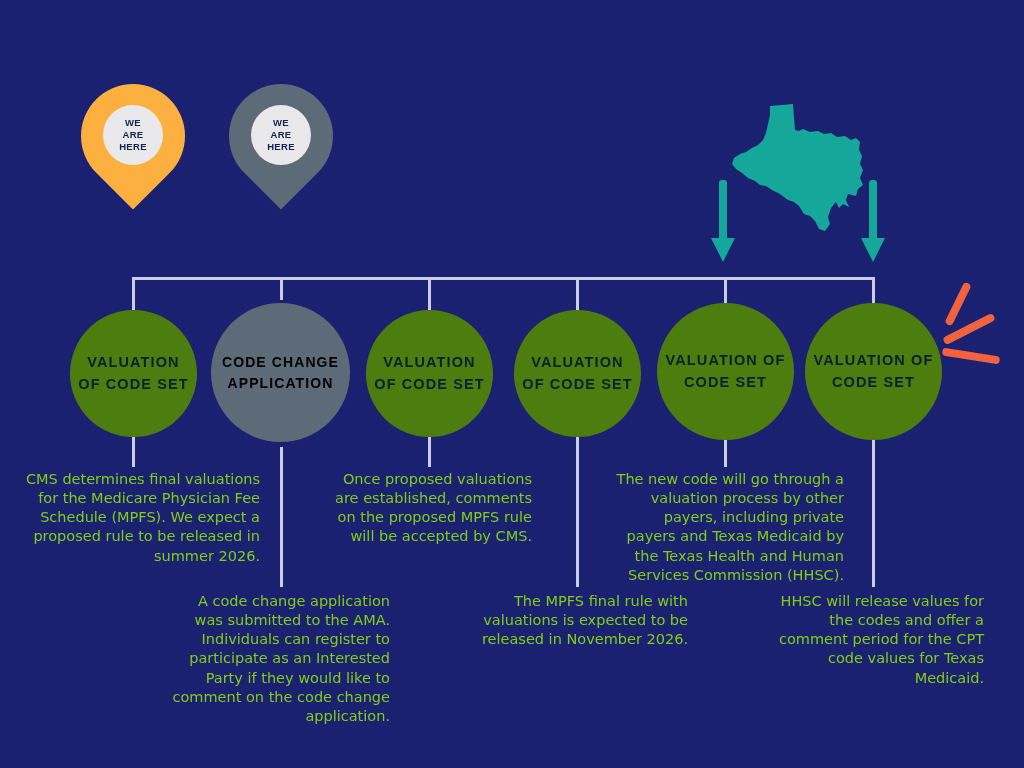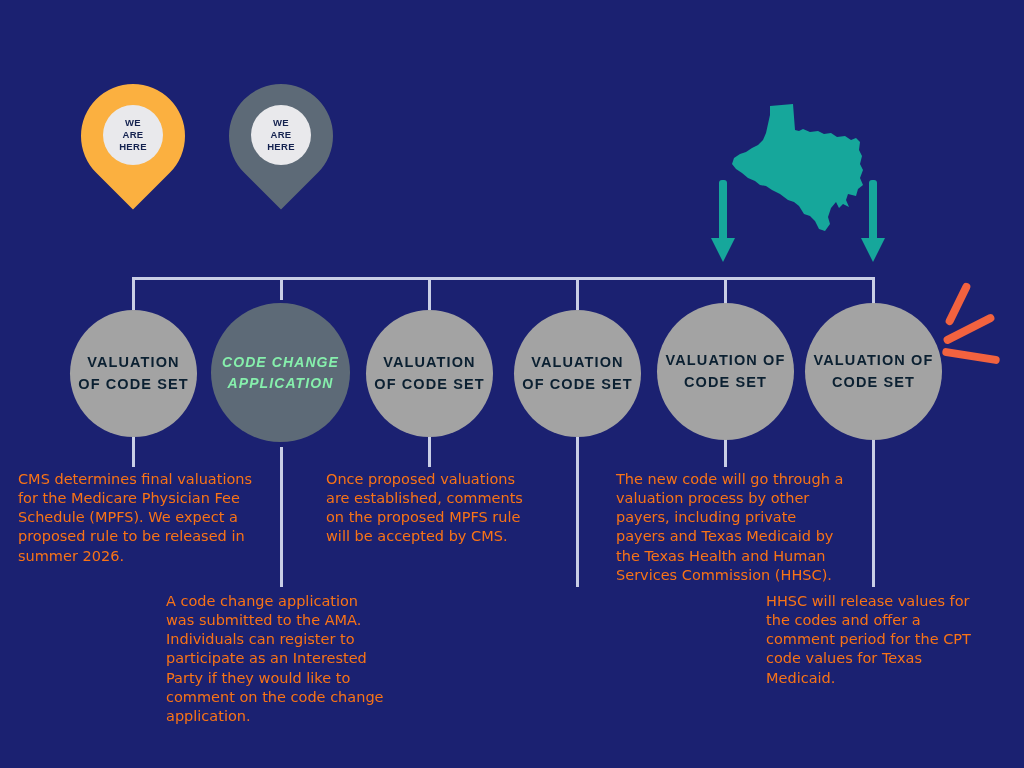--- a/index.html
+++ b/index.html
@@ -97,34 +97,33 @@
     align-items: center;
     justify-content: center;
     text-align: center;
     font-weight: bold;
     letter-spacing: 1.1px;
     line-height: 1.45;
     box-sizing: border-box;
     padding: 6px;
   }
   .node-amber {
-    background: #a3a3a3;
+    background: #4d7c0f;
     color: #0B2031;
   }
   .node-gray {
     background: #5D6A77;
-    color: #86efac;
-    font-style: italic;
+    color: #000000;
   }
 
   
   .caption {
     position: absolute;
-    text-align: left;
-    color: #f97316;
+    text-align: right;
+    color: #84cc16;
     font-size: 14.5px;
     line-height: 1.32;
     font-family: "DejaVu Sans", sans-serif;
   }
 
   
   .burst-line {
     position: absolute;
     background: #F2623F;
     border-radius: 4px;
@@ -205,18 +204,19 @@
     <div class="burst-line" style="left:941px; top:325px; width:56px; transform:rotate(-27deg);"></div>
     <div class="burst-line" style="left:942px; top:352px; width:58px; transform:rotate(9deg);"></div>
   </div>
 
   <div class="caption" style="left:18px;  top:470px; width:242px;">CMS determines final valuations for the Medicare Physician Fee Schedule (MPFS). We expect a proposed rule to be released in summer 2026.</div>
 
   <div class="caption" style="left:326px; top:470px; width:206px;">Once proposed valuations are established, comments on the proposed MPFS rule will be accepted by CMS.</div>
 
   <div class="caption" style="left:166px; top:592px; width:224px;">A code change application was submitted to the AMA. Individuals can register to participate as an Interested Party if they would like to comment on the code change application.</div>
 
+  <div class="caption" style="left:476px; top:592px; width:212px;">The MPFS final rule with valuations is expected to be released in November 2026.</div>
 
   <div class="caption" style="left:766px; top:592px; width:218px;">HHSC will release values for the codes and offer a comment period for the CPT code values for Texas Medicaid.</div>
 
   <div class="caption" style="left:616px; top:470px; width:228px;">The new code will go through a valuation process by other payers, including private payers and Texas Medicaid by the Texas Health and Human Services Commission (HHSC).</div>
 
 </div>
 
 </body></html>

